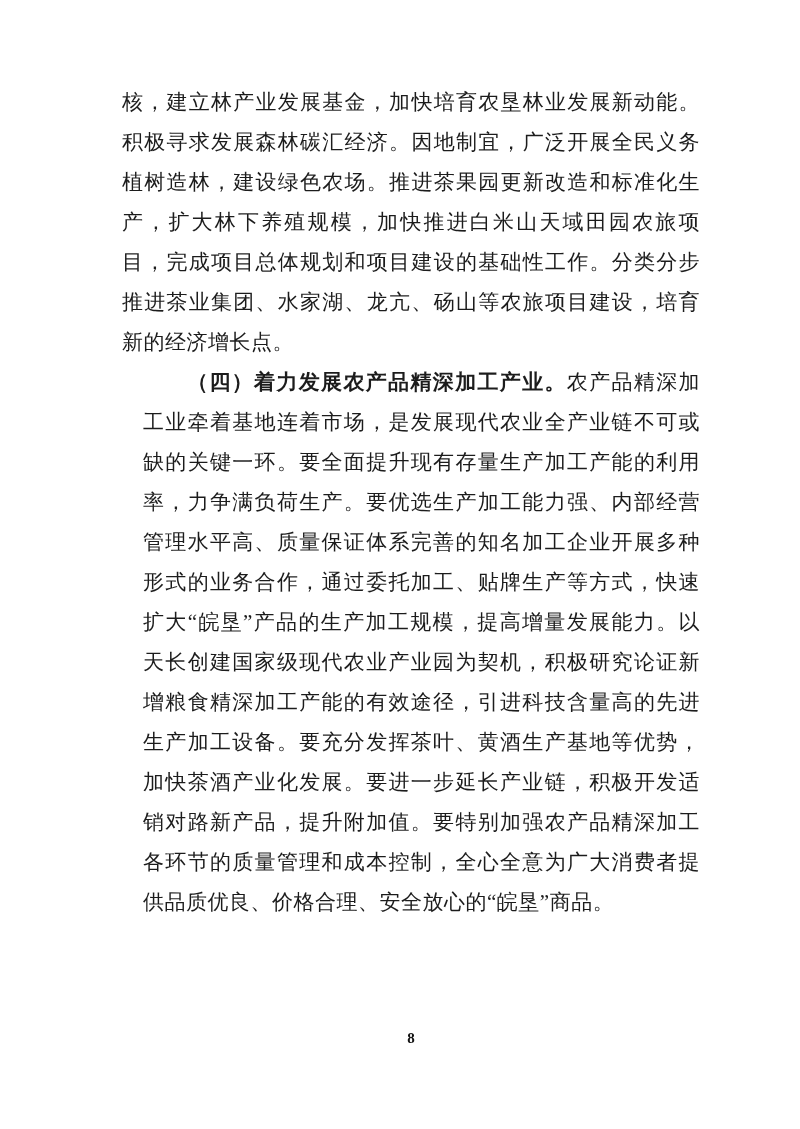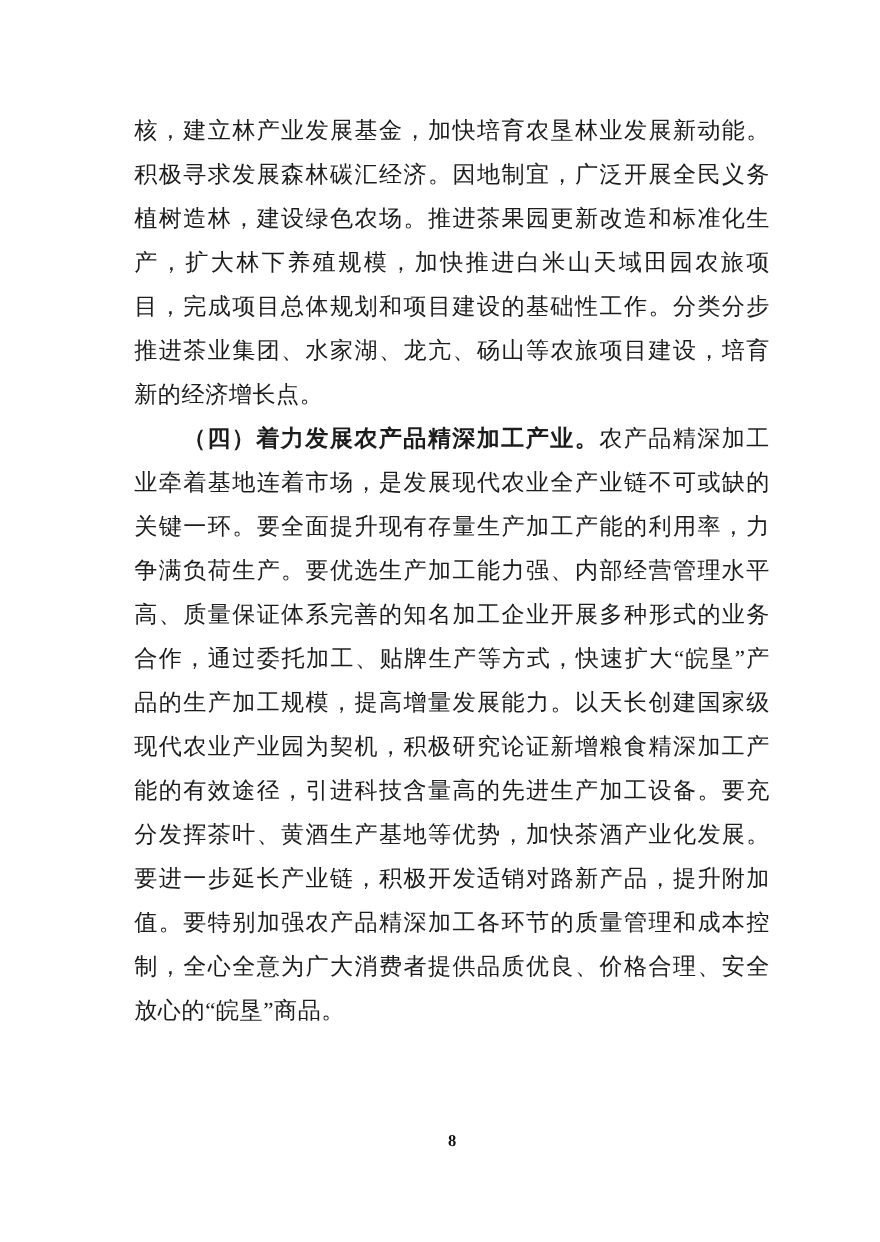--- a/index.html
+++ b/index.html
@@ -12,33 +12,34 @@
     width: 800px;
     height: 1129px;
     background: #ffffff;
     font-family: "Liberation Serif", serif;
     color: #1c1c1c;
     overflow: hidden;
   }
   .content {
     position: absolute;
     left: 122px;
-    top: 98px;
+    top: 82px;
     width: 578px;
   }
   p.para {
     margin: 0;
     font-size: 21px;
     line-height: 40px;
     text-align: justify;
     word-break: break-all;
     letter-spacing: 0.5px;
   }
   p.para.indent {
     text-indent: 2.1em;
+    margin-left: 21px;
   }
   .para-heading {
     font-weight: bold;
   }
   .page-number {
     position: absolute;
     left: 122px;
     top: 1030px;
     width: 578px;
     text-align: center;

